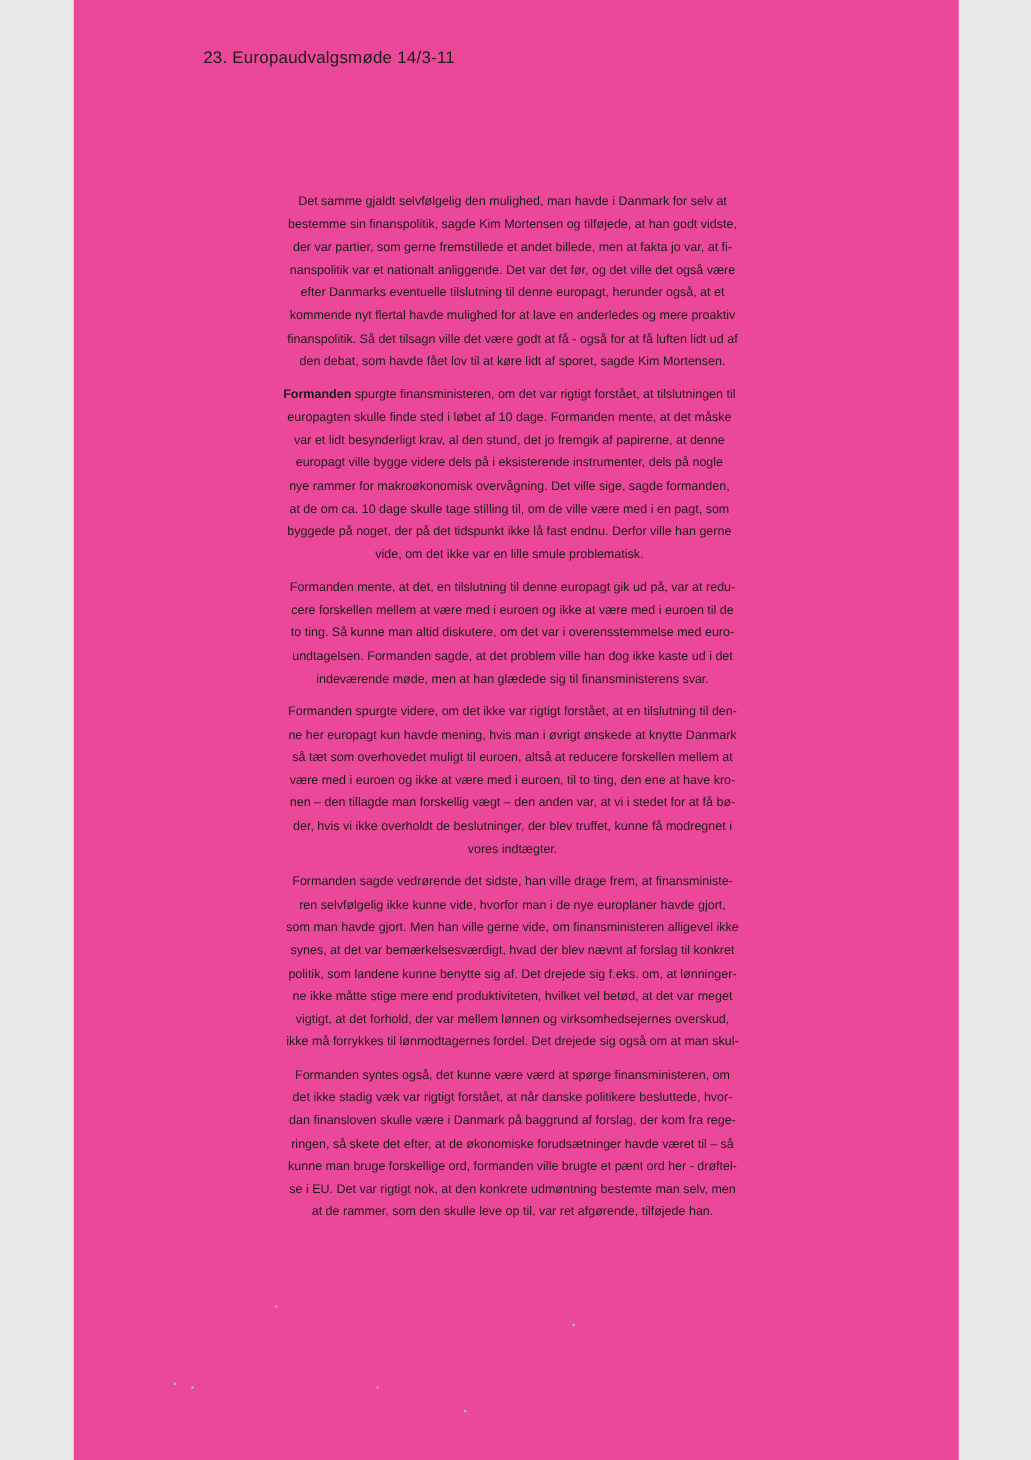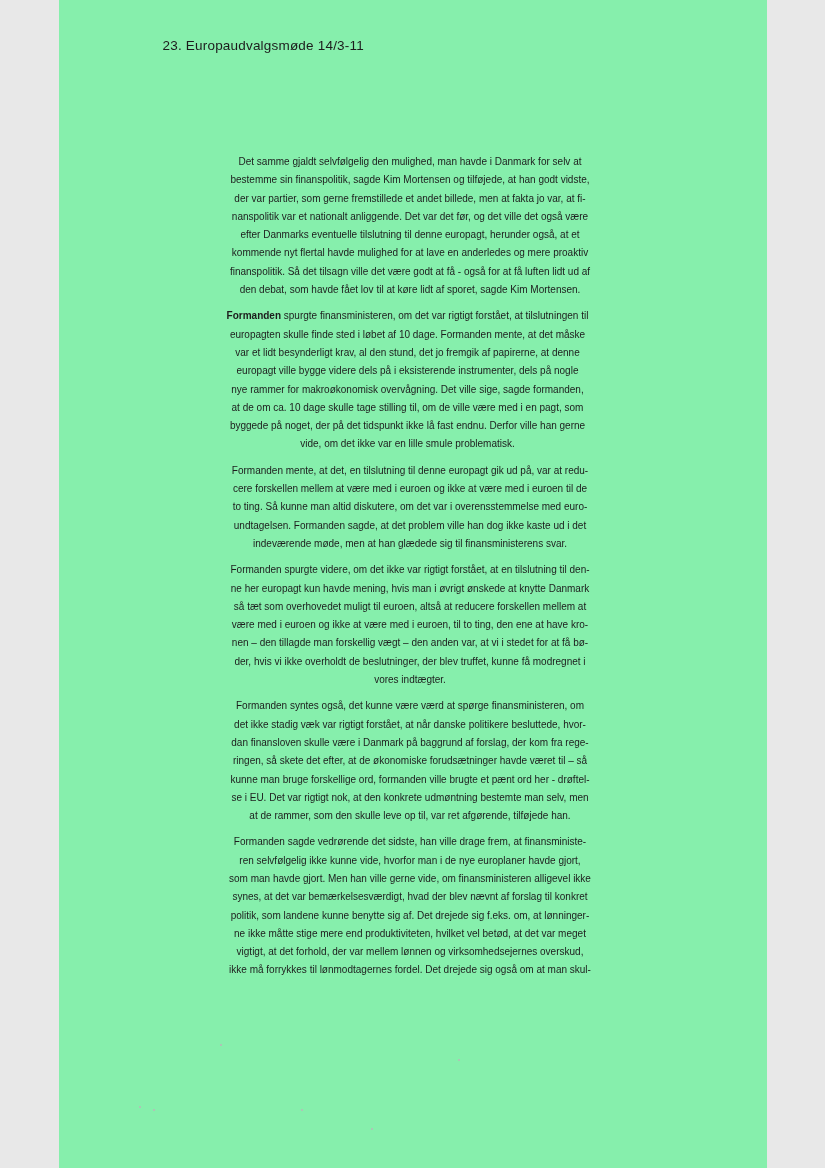--- a/index.html
+++ b/index.html
@@ -5,21 +5,21 @@
   html, body {
     margin: 0;
     padding: 0;
     background: #e8e8e8;
   }
   .page {
     position: relative;
     width: 708px;
     height: 1168px;
     margin: 0 auto;
-    background: #86efac;
+    background: #ec4899;
     font-family: "Liberation Sans", "DejaVu Sans", sans-serif;
     color: #1c1c1c;
     overflow: hidden;
   }
   .doc-header {
     position: absolute;
     left: 104px;
     top: 38px;
     font-size: 13.5px;
     letter-spacing: 0.2px;
@@ -96,35 +96,35 @@
 to ting. Så kunne man altid diskutere, om det var i overensstemmelse med euro-
 undtagelsen. Formanden sagde, at det problem ville han dog ikke kaste ud i det
 indeværende møde, men at han glædede sig til finansministerens svar.</span></p>
       <p class="para indented"><span>Formanden spurgte videre, om det ikke var rigtigt forstået, at en tilslutning til den-
 ne her europagt kun havde mening, hvis man i øvrigt ønskede at knytte Danmark
 så tæt som overhovedet muligt til euroen, altså at reducere forskellen mellem at
 være med i euroen og ikke at være med i euroen, til to ting, den ene at have kro-
 nen – den tillagde man forskellig vægt – den anden var, at vi i stedet for at få bø-
 der, hvis vi ikke overholdt de beslutninger, der blev truffet, kunne få modregnet i
 vores indtægter.</span></p>
-      <p class="para indented"><span>Formanden syntes også, det kunne være værd at spørge finansministeren, om
-det ikke stadig væk var rigtigt forstået, at når danske politikere besluttede, hvor-
-dan finansloven skulle være i Danmark på baggrund af forslag, der kom fra rege-
-ringen, så skete det efter, at de økonomiske forudsætninger havde været til – så
-kunne man bruge forskellige ord, formanden ville brugte et pænt ord her - drøftel-
-se i EU. Det var rigtigt nok, at den konkrete udmøntning bestemte man selv, men
-at de rammer, som den skulle leve op til, var ret afgørende, tilføjede han.</span></p>
       <p class="para indented"><span>Formanden sagde vedrørende det sidste, han ville drage frem, at finansministe-
 ren selvfølgelig ikke kunne vide, hvorfor man i de nye europlaner havde gjort,
 som man havde gjort. Men han ville gerne vide, om finansministeren alligevel ikke
 synes, at det var bemærkelsesværdigt, hvad der blev nævnt af forslag til konkret
 politik, som landene kunne benytte sig af. Det drejede sig f.eks. om, at lønninger-
 ne ikke måtte stige mere end produktiviteten, hvilket vel betød, at det var meget
 vigtigt, at det forhold, der var mellem lønnen og virksomhedsejernes overskud,
 ikke må forrykkes til lønmodtagernes fordel. Det drejede sig også om at man skul-</span></p>
+      <p class="para indented"><span>Formanden syntes også, det kunne være værd at spørge finansministeren, om
+det ikke stadig væk var rigtigt forstået, at når danske politikere besluttede, hvor-
+dan finansloven skulle være i Danmark på baggrund af forslag, der kom fra rege-
+ringen, så skete det efter, at de økonomiske forudsætninger havde været til – så
+kunne man bruge forskellige ord, formanden ville brugte et pænt ord her - drøftel-
+se i EU. Det var rigtigt nok, at den konkrete udmøntning bestemte man selv, men
+at de rammer, som den skulle leve op til, var ret afgørende, tilføjede han.</span></p>
     </main>
 
   <div class="page-number">882</div>
 
   <span class="speck s1"></span>
   <span class="speck s2"></span>
   <span class="speck s3"></span>
   <span class="speck s4"></span>
   <span class="speck s5"></span>
   <span class="speck s6"></span>

